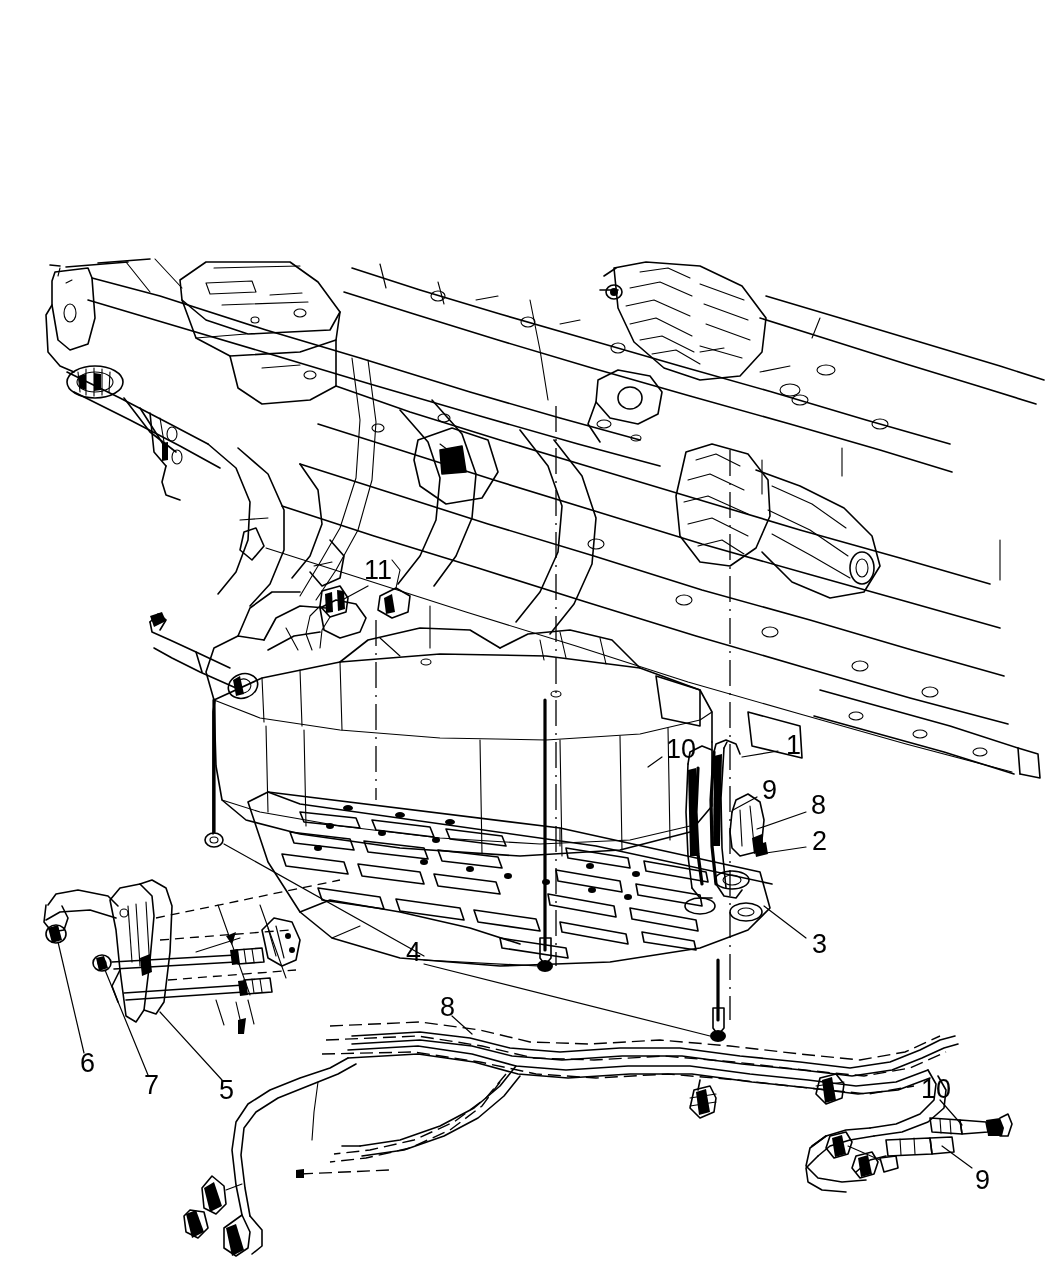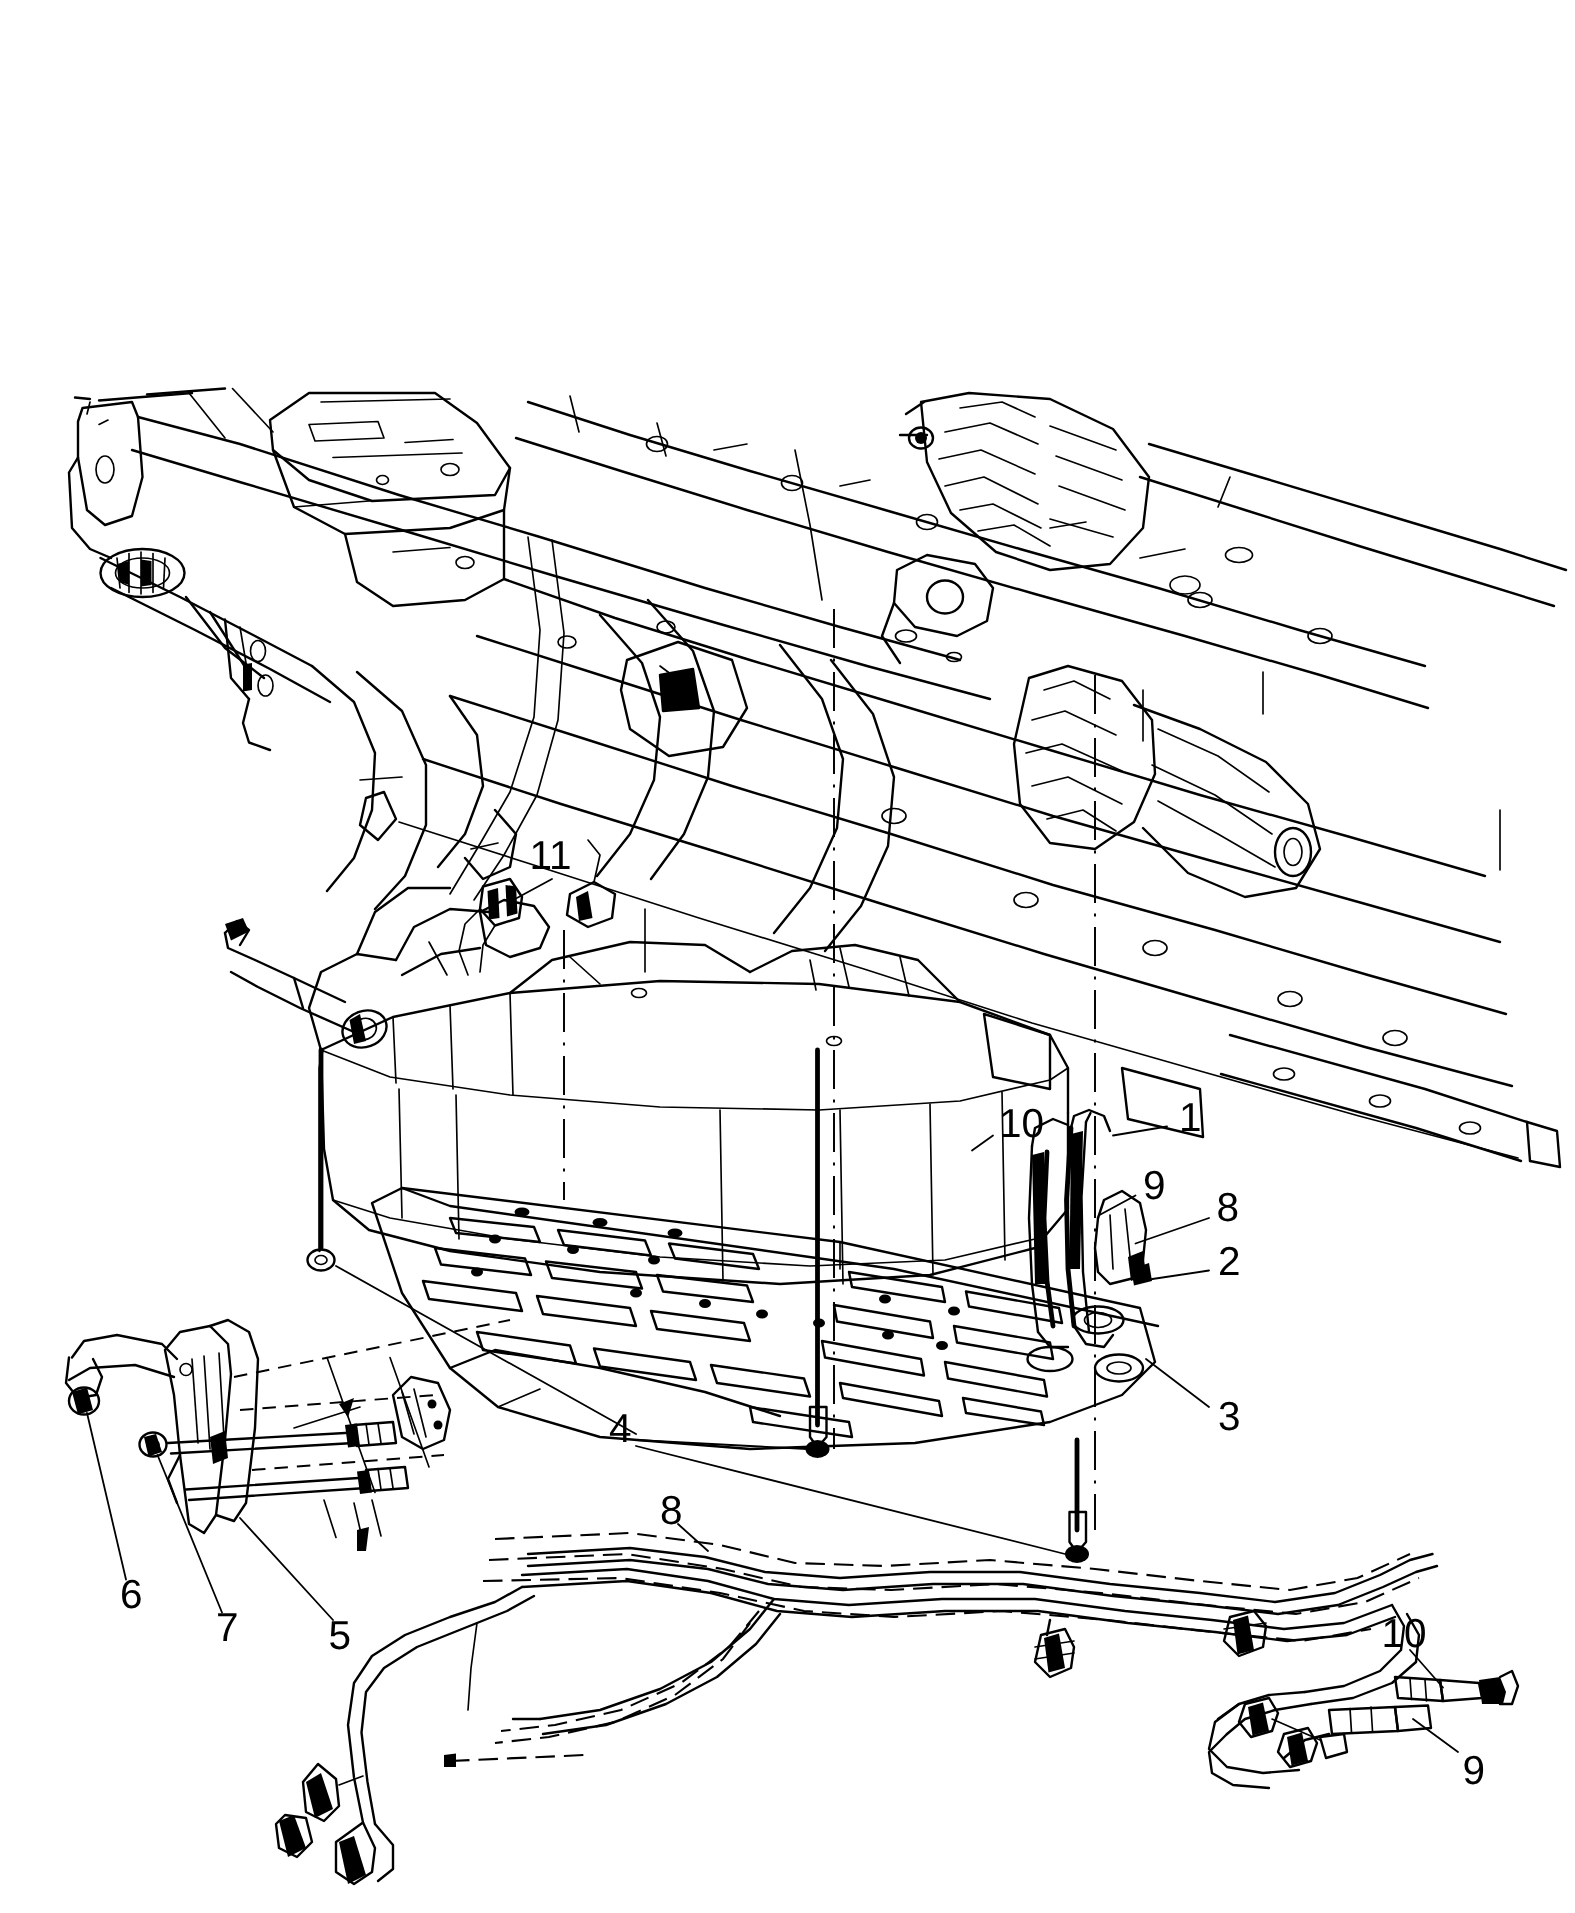--- a/index.html
+++ b/index.html
@@ -610,15 +610,15 @@
   <div class="callout-label" style="left:440px; top:994px;">8</div>
 
   <div class="callout-label" style="left:762px; top:777px;">9</div>
 
   <div class="callout-label" style="left:975px; top:1167px;">9</div>
 
   <div class="callout-label" style="left:666px; top:736px;">10</div>
 
   <div class="callout-label" style="left:921px; top:1076px;">10</div>
 
-  <div class="callout-label" style="left:353px; top:557px;text-align:right;">11</div>
+  <div class="callout-label" style="left:364px; top:557px;text-align:right;">11</div>
 
 </div>
 
 </body></html>

